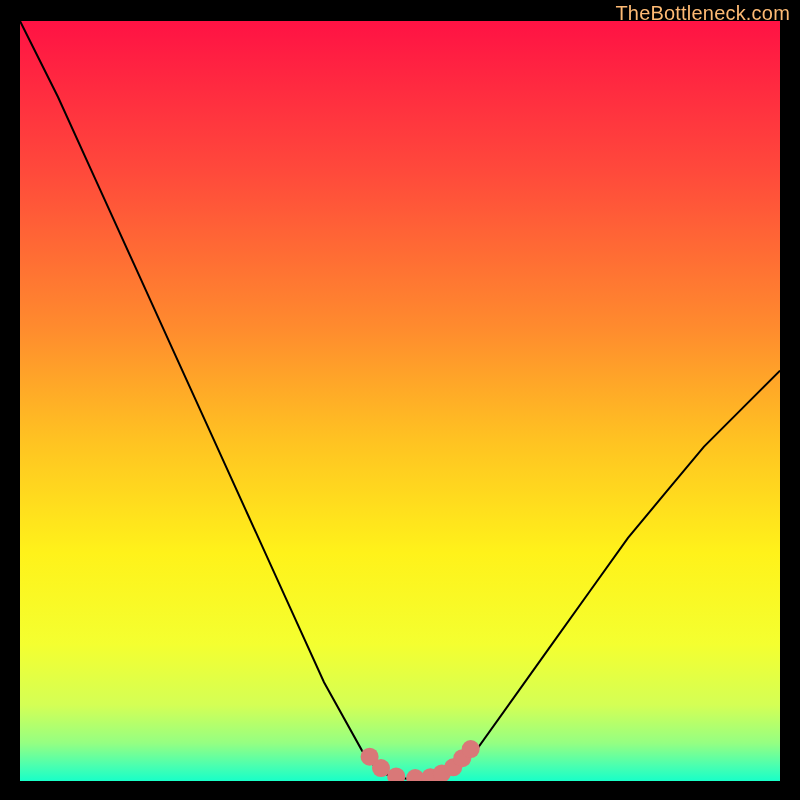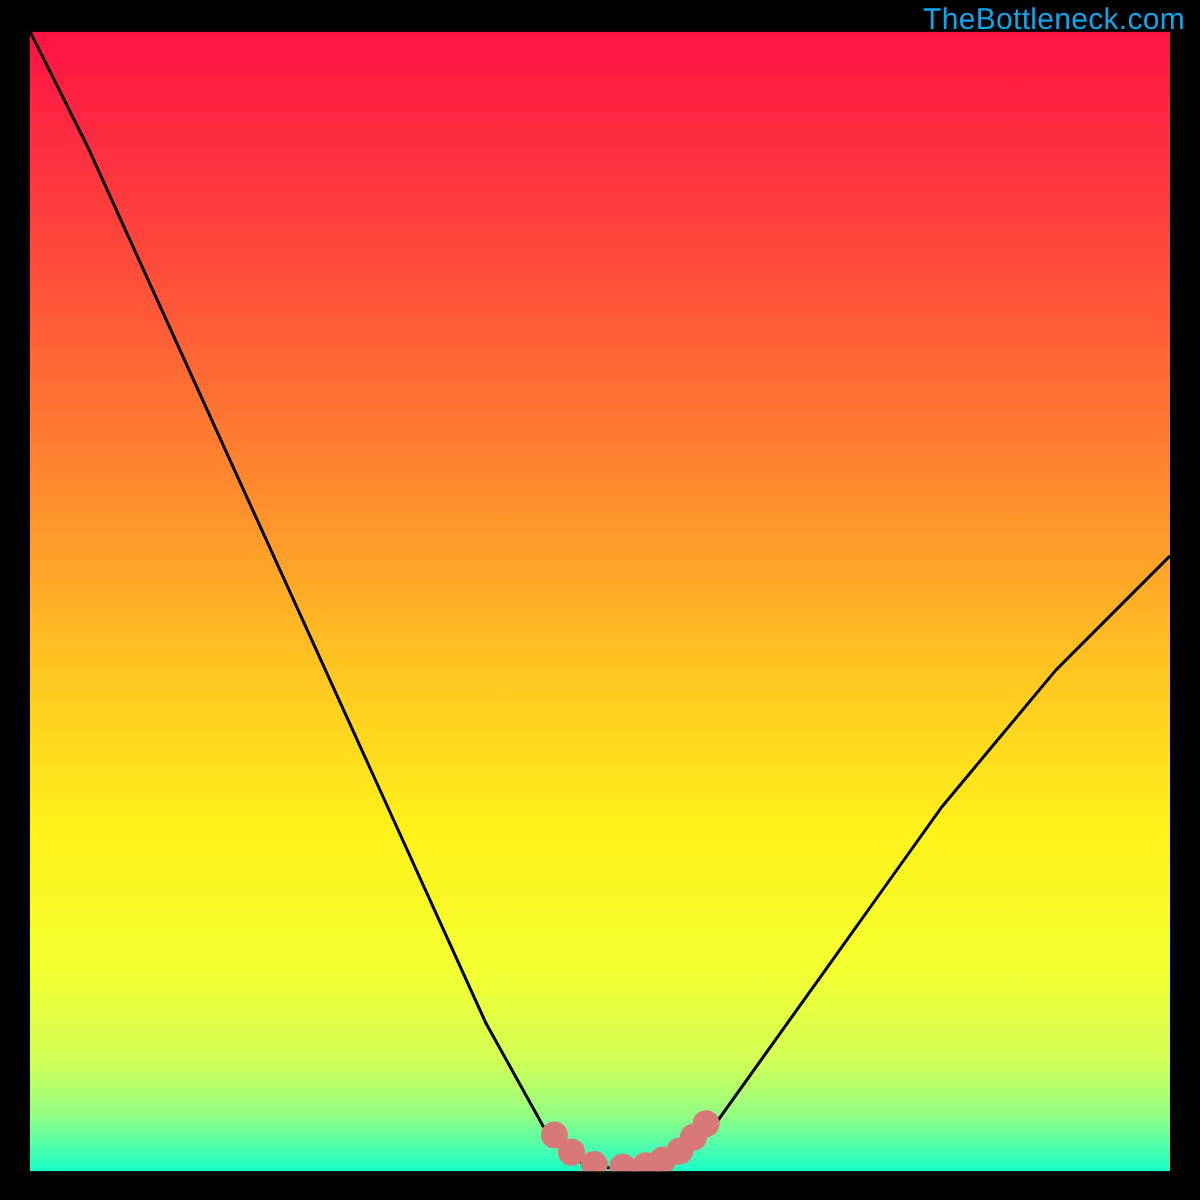--- a/index.html
+++ b/index.html
@@ -38,21 +38,21 @@
     position: absolute;
     top: 0;
     left: 0;
     width: 760px;
     height: 760px;
   }
   .watermark {
     position: absolute;
     top: 2px;
     right: 10px;
-    color: #0ea5e9;
+    color: #fdba74;
     font-size: 20px;
     font-weight: 500;
     letter-spacing: 0.2px;
   }
 </style>
 </head>
 <body>
 
 <div class="frame">
 

